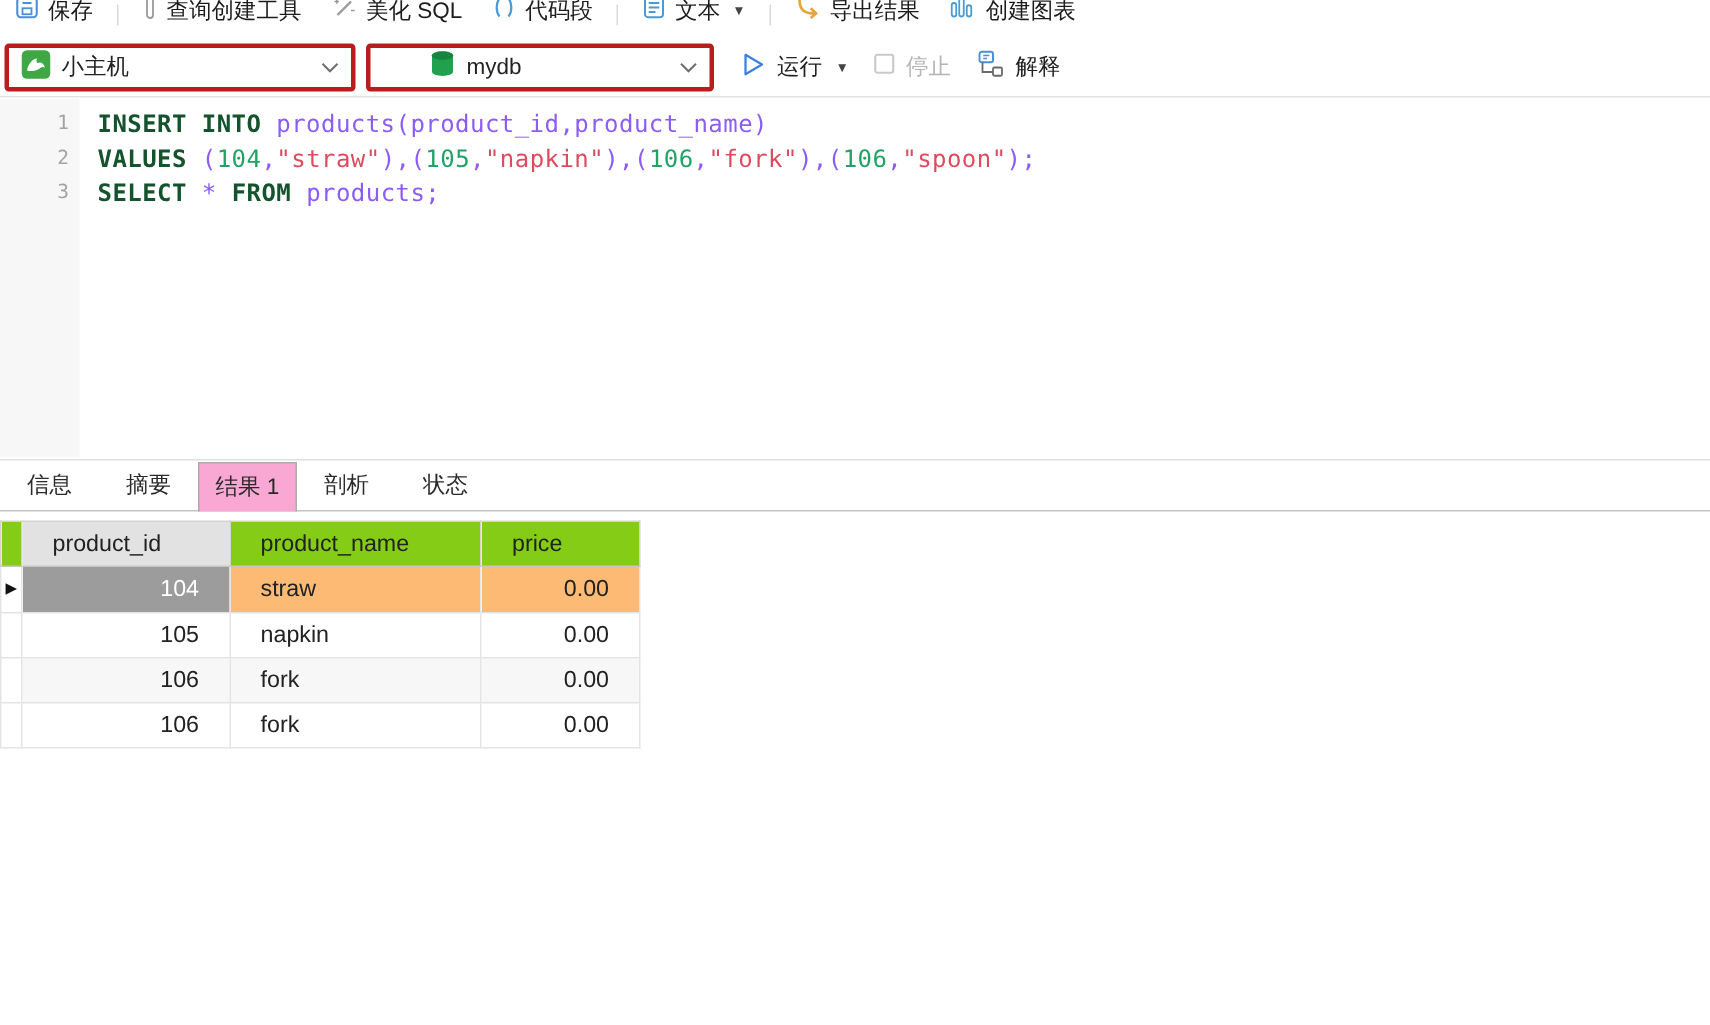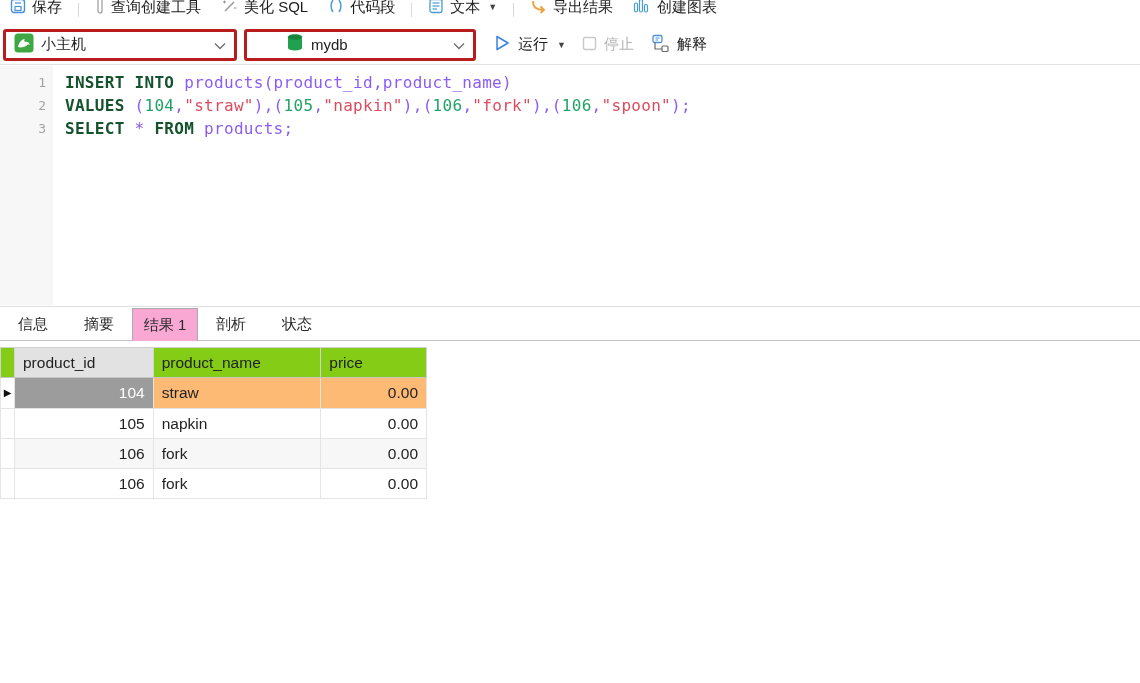--- a/index.html
+++ b/index.html
@@ -46,21 +46,21 @@
     border-top:1px solid #e0e0e0; border-bottom:1px solid #c4c4c4; display:flex;
     align-items:center; background:#fff; }
   .tab { min-width:66px; text-align:center; font-size:15px; color:#2a2a2a; height:30px;
     line-height:30px; padding:0 6px; cursor:default; }
   .tab.active { background:#f9a8d4; border:1px solid #ababab; border-bottom:none; height:33px;
     line-height:31px; margin-bottom:-1px; position:relative; z-index:2; }
 
   
   .rtable { position:absolute; top:347px; left:0; width:427px; font-size:15.5px;
     border-collapse:collapse; }
-  .rtable td,.rtable th { border:1px solid #e4e4e4; height:30px; padding:0 8px;
+  .rtable td,.rtable th { border:1px solid #e4e4e4; height:30px; padding:0 20px;
     overflow:hidden; white-space:nowrap; }
   .rtable th { border-color:#d2d2d2; background:#84cc16; font-weight:400; text-align:left;
     border-bottom:1px solid #c6c6c6; }
   .rtable th.hl { background:#e2e2e2; }
   .col-ind { width:14px; min-width:14px; padding:0 !important; text-align:center; }
   .col-id { width:139px; } .col-name { width:168px; } .col-price { width:106px; }
   .cell-num { text-align:right; }
   tr.alt td { background:#f7f7f7; }
   tr.selected td { background:#fdba74; }
   tr.selected td.cur { background:#9c9c9c; color:#fff; }

